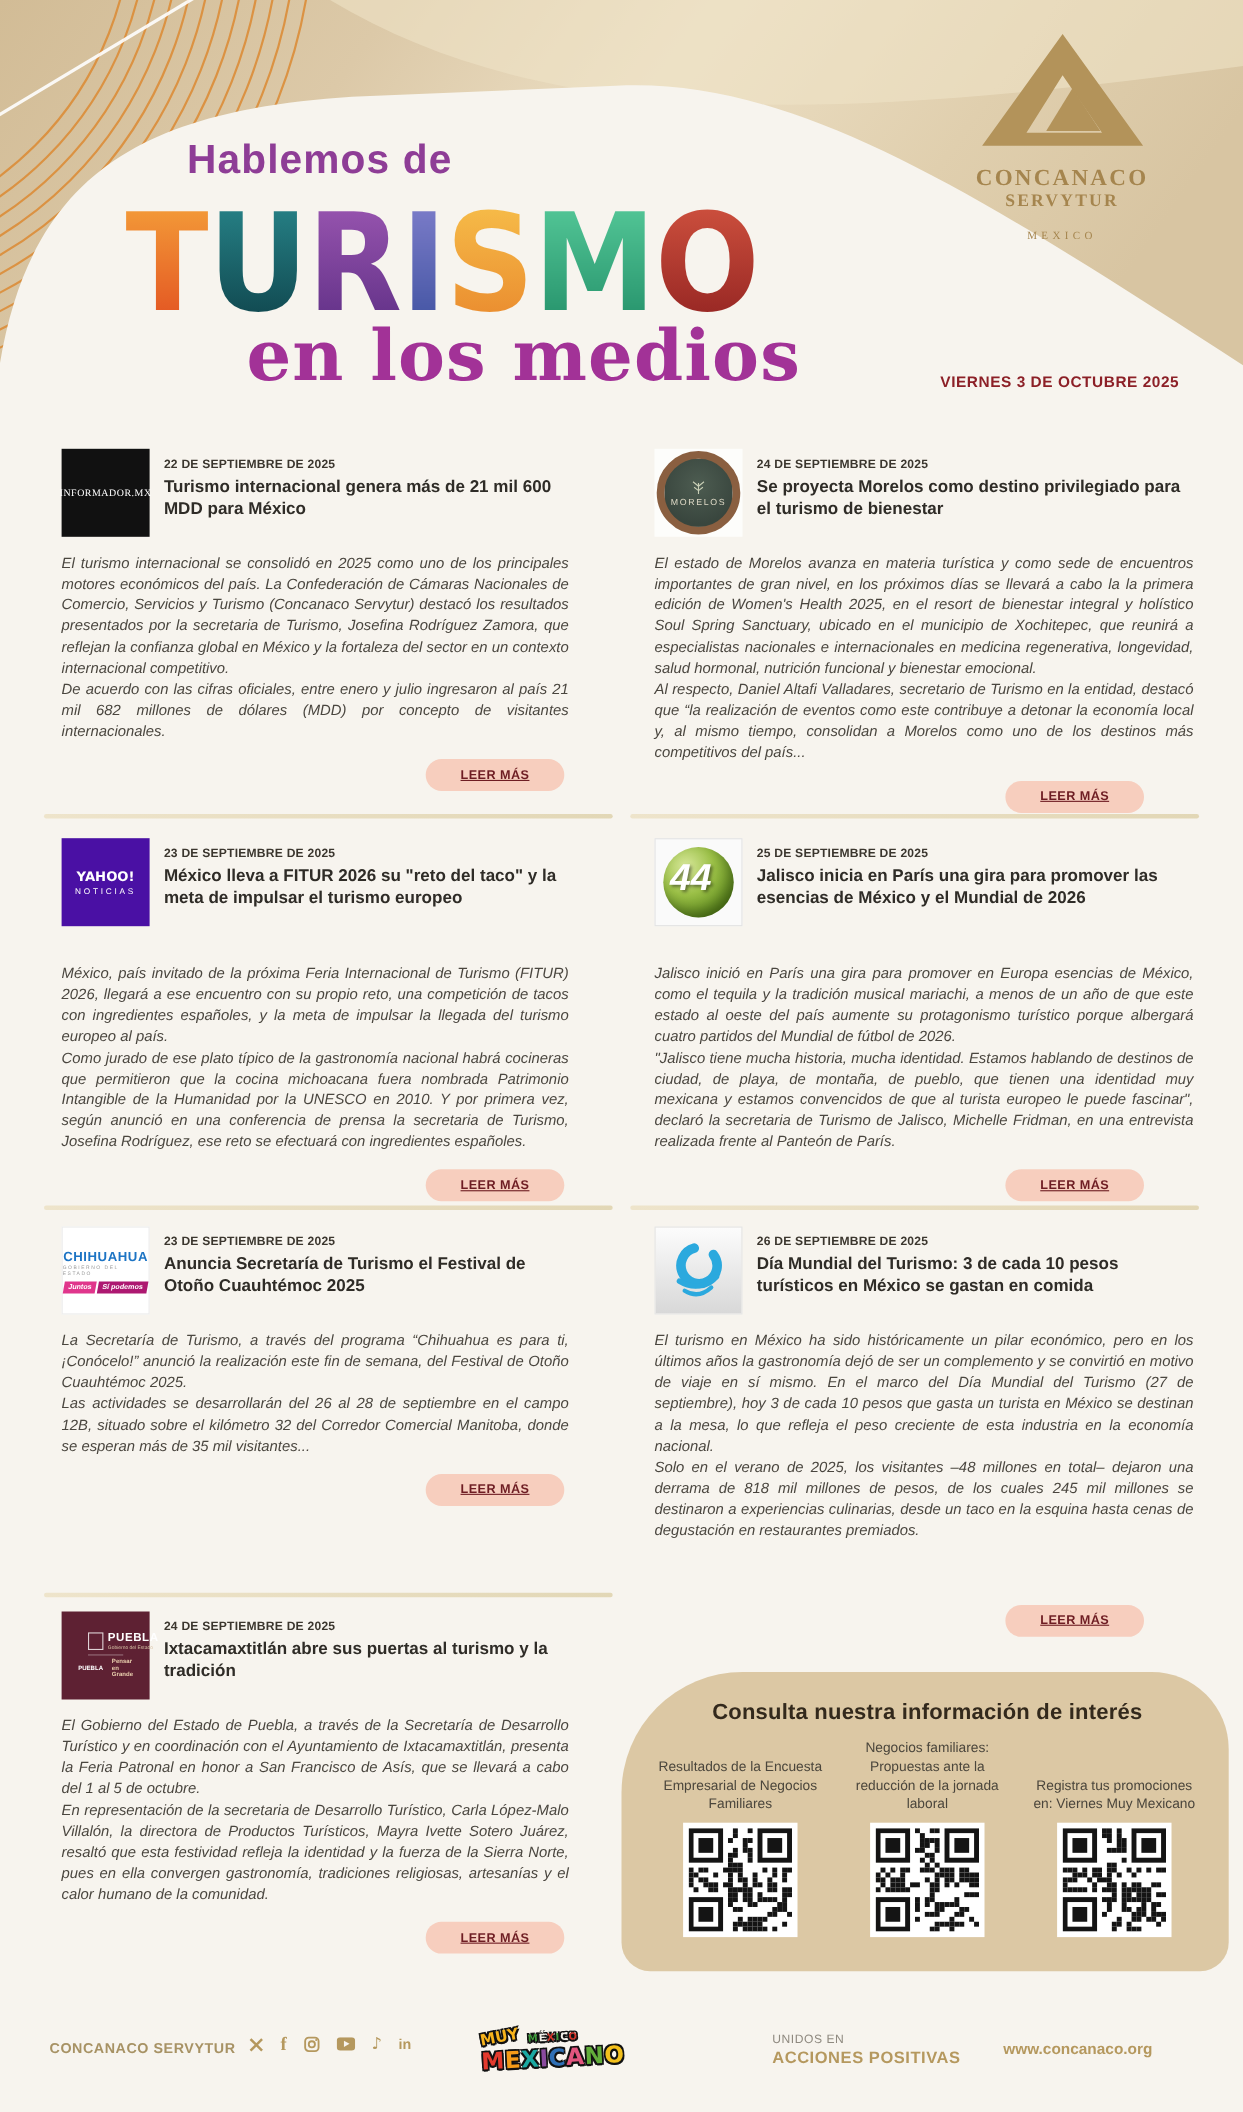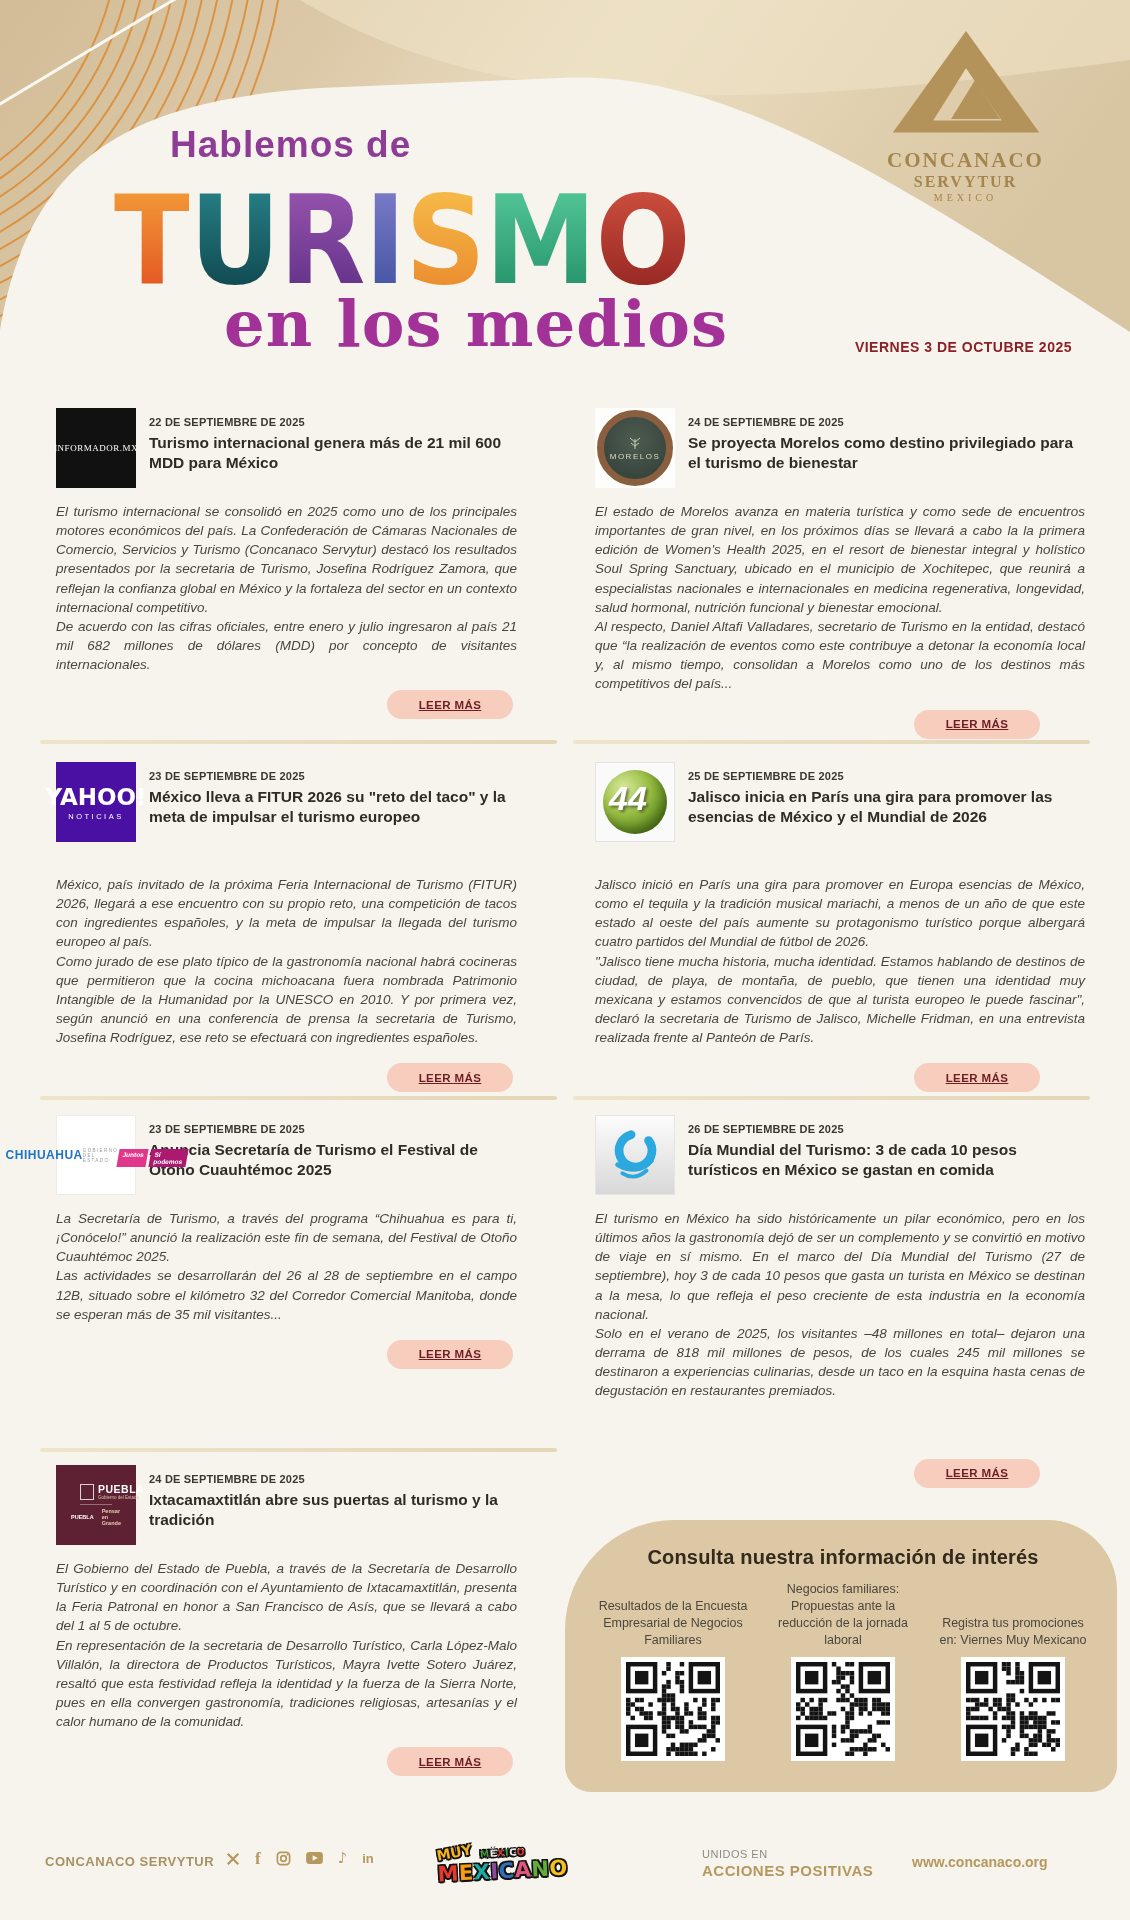--- a/index.html
+++ b/index.html
@@ -12,21 +12,21 @@
   .kicker{position:absolute;left:170px;top:124px;font-size:37px;font-weight:600;color:#8e3d96;letter-spacing:1px;}
   .turismo{position:absolute;left:114px;top:178px;font-family:"DejaVu Sans",sans-serif;font-weight:bold;
            font-size:112px;line-height:1;letter-spacing:-1px;white-space:nowrap;transform:scaleY(1.1);transform-origin:top left;}
   .grad-letter{-webkit-background-clip:text;background-clip:text;color:transparent;}
   .subtitle{position:absolute;left:224px;top:292px;font-family:"DejaVu Serif",serif;font-weight:bold;
             font-size:64px;color:#a23297;letter-spacing:1px;line-height:1;}
   .edition-date{position:absolute;right:58px;top:322px;font-size:14px;font-weight:bold;color:#8c2027;letter-spacing:.5px;margin-top:17px;}
   .brand{position:absolute;left:858px;top:28px;width:215px;text-align:center;color:#a5854e;}
   .brand .b1{font-family:"Liberation Serif",serif;font-weight:bold;font-size:21px;letter-spacing:2px;margin-top:4px;}
   .brand .b2{font-family:"Liberation Serif",serif;font-weight:bold;font-size:16px;letter-spacing:2px;}
-  .brand .b3{font-family:"Liberation Serif",serif;font-size:10px;letter-spacing:4px;margin-top:1px;}
+  .brand .b3{font-family:"Liberation Serif",serif;font-size:10px;letter-spacing:4px;margin-top:17px;}
 
   
   .slot{position:absolute;}
   .col-l{left:40px;width:517px;}
   .col-r{left:573px;width:517px;}
   .article{box-sizing:border-box;}
   .article.left{padding:0 40px 0 16px;}
   .article.right{padding:0 5px 0 22px;}
   .art-head{display:flex;gap:13px;}
   .logo{width:80px;height:80px;flex:none;box-sizing:border-box;}
@@ -46,29 +46,29 @@
   .divider{position:absolute;height:4px;border-radius:2px;background:linear-gradient(90deg,#eee4cb,#e2d7b6);}
 
   
   .logo-informador{background:#111;color:#fff;display:flex;align-items:center;justify-content:center;
                    font-family:"Liberation Serif",serif;font-size:9px;letter-spacing:.5px;}
   .logo-morelos{background:#fdfdfb;display:flex;align-items:center;justify-content:center;}
   .mor-circle{width:76px;height:76px;border-radius:50%;background:radial-gradient(circle at 50% 38%,#4d5c51,#39463e 72%);
               border:7px solid #8a5f40;box-sizing:border-box;display:flex;flex-direction:column;align-items:center;justify-content:center;}
   .mor-name{color:#ded9c6;font-size:8px;letter-spacing:1.5px;margin-top:2px;}
   .logo-yahoo{background:#4a10a4;display:flex;flex-direction:column;align-items:center;justify-content:center;color:#fff;}
-  .yh1{font-family:"DejaVu Sans",sans-serif;font-weight:bold;font-size:23px;}
+  .yh1{font-family:"DejaVu Sans",sans-serif;font-weight:bold;font-size:12px;}
   .yh2{font-size:7.5px;letter-spacing:2.5px;margin-top:2px;}
   .logo-44{background:#fafafa;border:1px solid #e3e3e3;position:relative;display:flex;align-items:center;justify-content:center;}
   .ball44{width:64px;height:64px;border-radius:50%;
           background:radial-gradient(circle at 32% 28%,#d8e89a 0%,#9abf46 40%,#5d8a1d 75%,#456a12 100%);
           box-shadow:inset -4px -6px 10px rgba(0,0,0,.25);}
   .num44{position:absolute;left:13px;top:16px;color:#fff;font-weight:bold;font-style:italic;font-size:34px;
          text-shadow:2px 2px 3px rgba(0,0,0,.45);}
-  .logo-chihuahua{background:#fff;border:1px solid #ececec;display:flex;flex-direction:row;align-items:center;justify-content:center;}
+  .logo-chihuahua{background:#fff;border:1px solid #ececec;display:flex;flex-direction:column;align-items:center;justify-content:center;}
   .chi1{color:#1d74c4;font-weight:bold;font-size:12px;letter-spacing:.5px;}
   .chi2{color:#9a9a9a;font-size:4.5px;letter-spacing:1.4px;margin-top:1px;}
   .chi-badges{display:flex;gap:2px;margin-top:5px;}
   .chi-badges span{display:inline-block;transform:skewX(-10deg);color:#fff;font-size:6.5px;font-weight:bold;padding:2px 4px;}
   .badge-juntos{background:#e0368c;}
   .badge-sipodemos{background:#ad1871;}
   .logo-swirl{background:linear-gradient(180deg,#fcfcfc,#d8d8d8);border:1px solid #e5e5e5;display:flex;align-items:center;justify-content:center;}
   .logo-puebla{background:#5e2133;color:#fff;display:flex;flex-direction:column;justify-content:center;padding:6px 24px;box-sizing:border-box;}
   .pue-row1{display:flex;align-items:center;gap:4px;}
   .pue-crest{width:12px;height:14px;border:1px solid rgba(255,255,255,.8);flex:none;}

